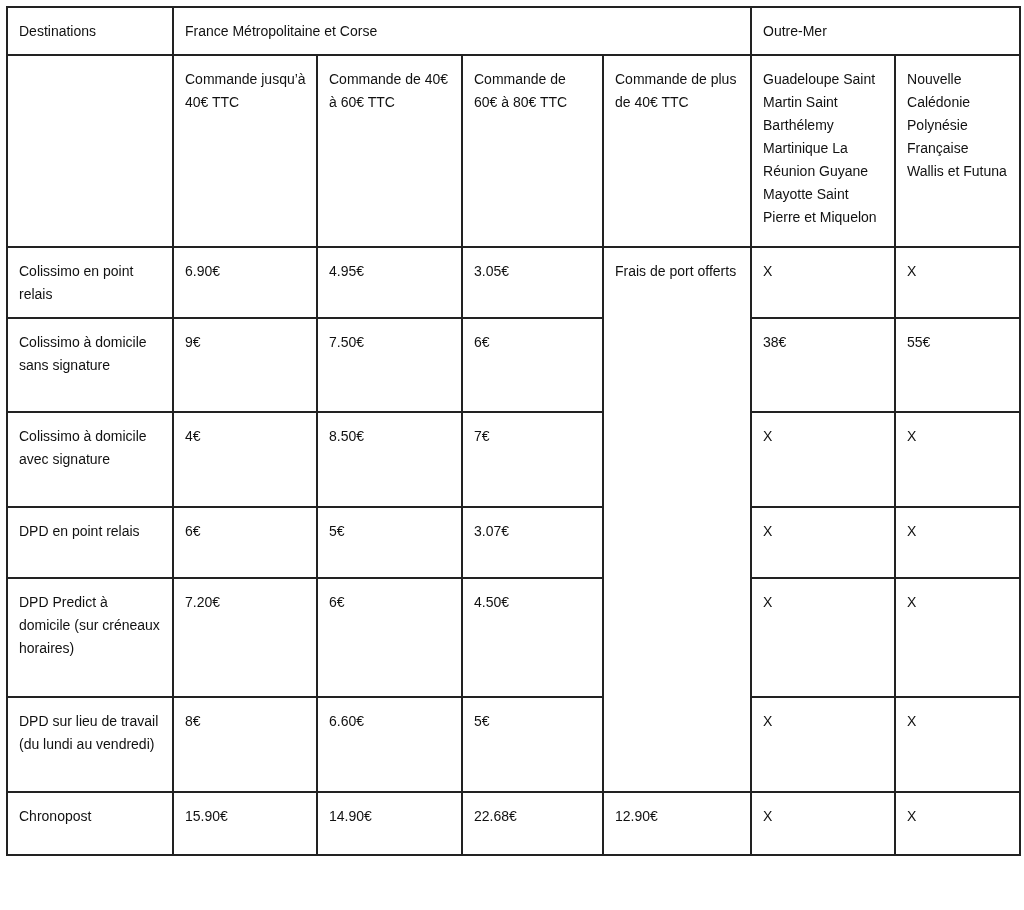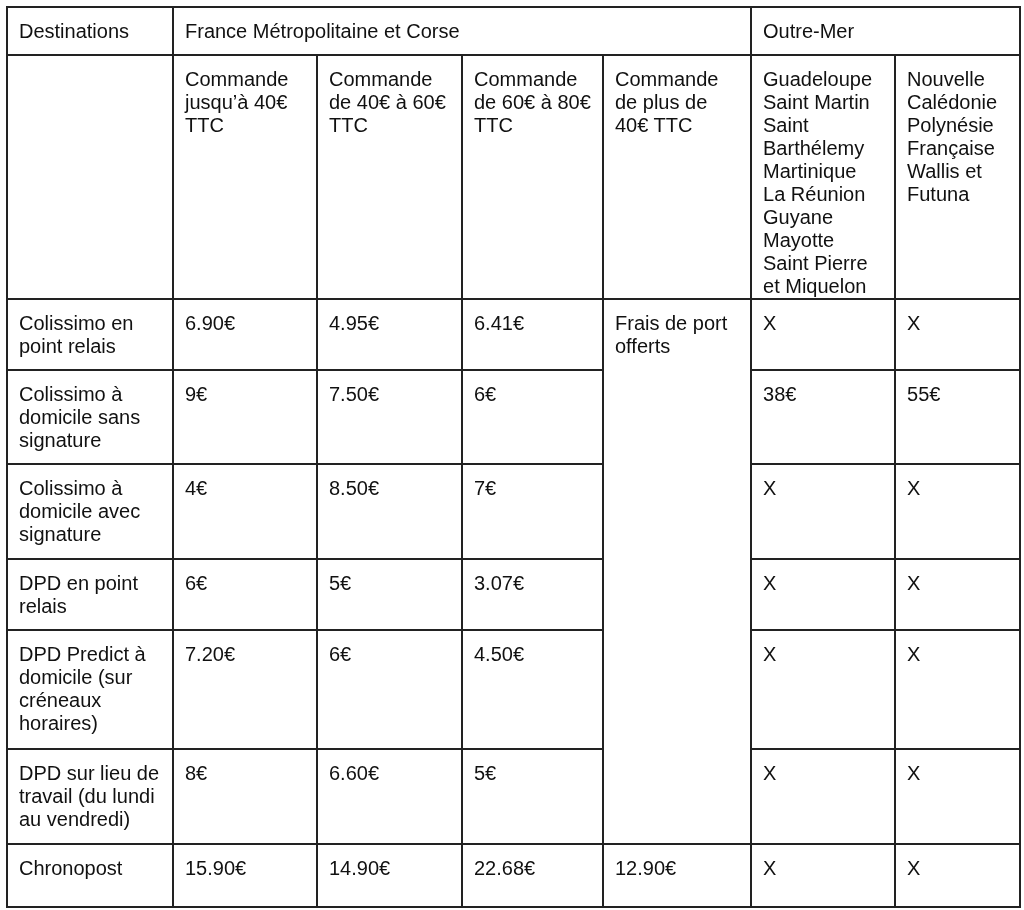--- a/index.html
+++ b/index.html
@@ -2,21 +2,21 @@
 <html><head>
 <meta charset="utf-8">
 <style>
   html, body { margin: 0; padding: 0; background: #ffffff; }
   body { width: 1024px; height: 910px; position: relative; overflow: hidden;
          font-family: "Liberation Sans", sans-serif; color: #111111; }
   table.shipping {
     position: absolute; left: 6px; top: 6px;
     border-collapse: collapse; table-layout: fixed;
     width: 1013px;
-    font-size: 20px; line-height: 23px;
+    font-size: 14px; line-height: 23px;
   }
   table.shipping td {
     border: 2px solid #222222;
     vertical-align: top;
     padding: 12px 10px 0 11px;
     box-sizing: border-box;
     white-space: normal;
   }
   .hdr td { vertical-align: middle; padding-top: 0; }
   .multiline { white-space: pre-line; }
@@ -57,21 +57,21 @@
 Saint Pierre et Miquelon</td>
       <td class="multiline">Nouvelle Calédonie
 Polynésie Française
 Wallis et Futuna</td>
     </tr>
 
     <tr style="height:71px">
       <td>Colissimo en point relais</td>
       <td>6.90€</td>
       <td>4.95€</td>
-      <td>6.41€</td>
+      <td>3.05€</td>
       <td rowspan="6">Frais de port offerts</td>
       <td>X</td>
       <td>X</td>
     </tr>
     <tr style="height:94px">
       <td>Colissimo à domicile sans signature</td>
       <td>9€</td>
       <td>7.50€</td>
       <td>6€</td>
       <td>38€</td>

